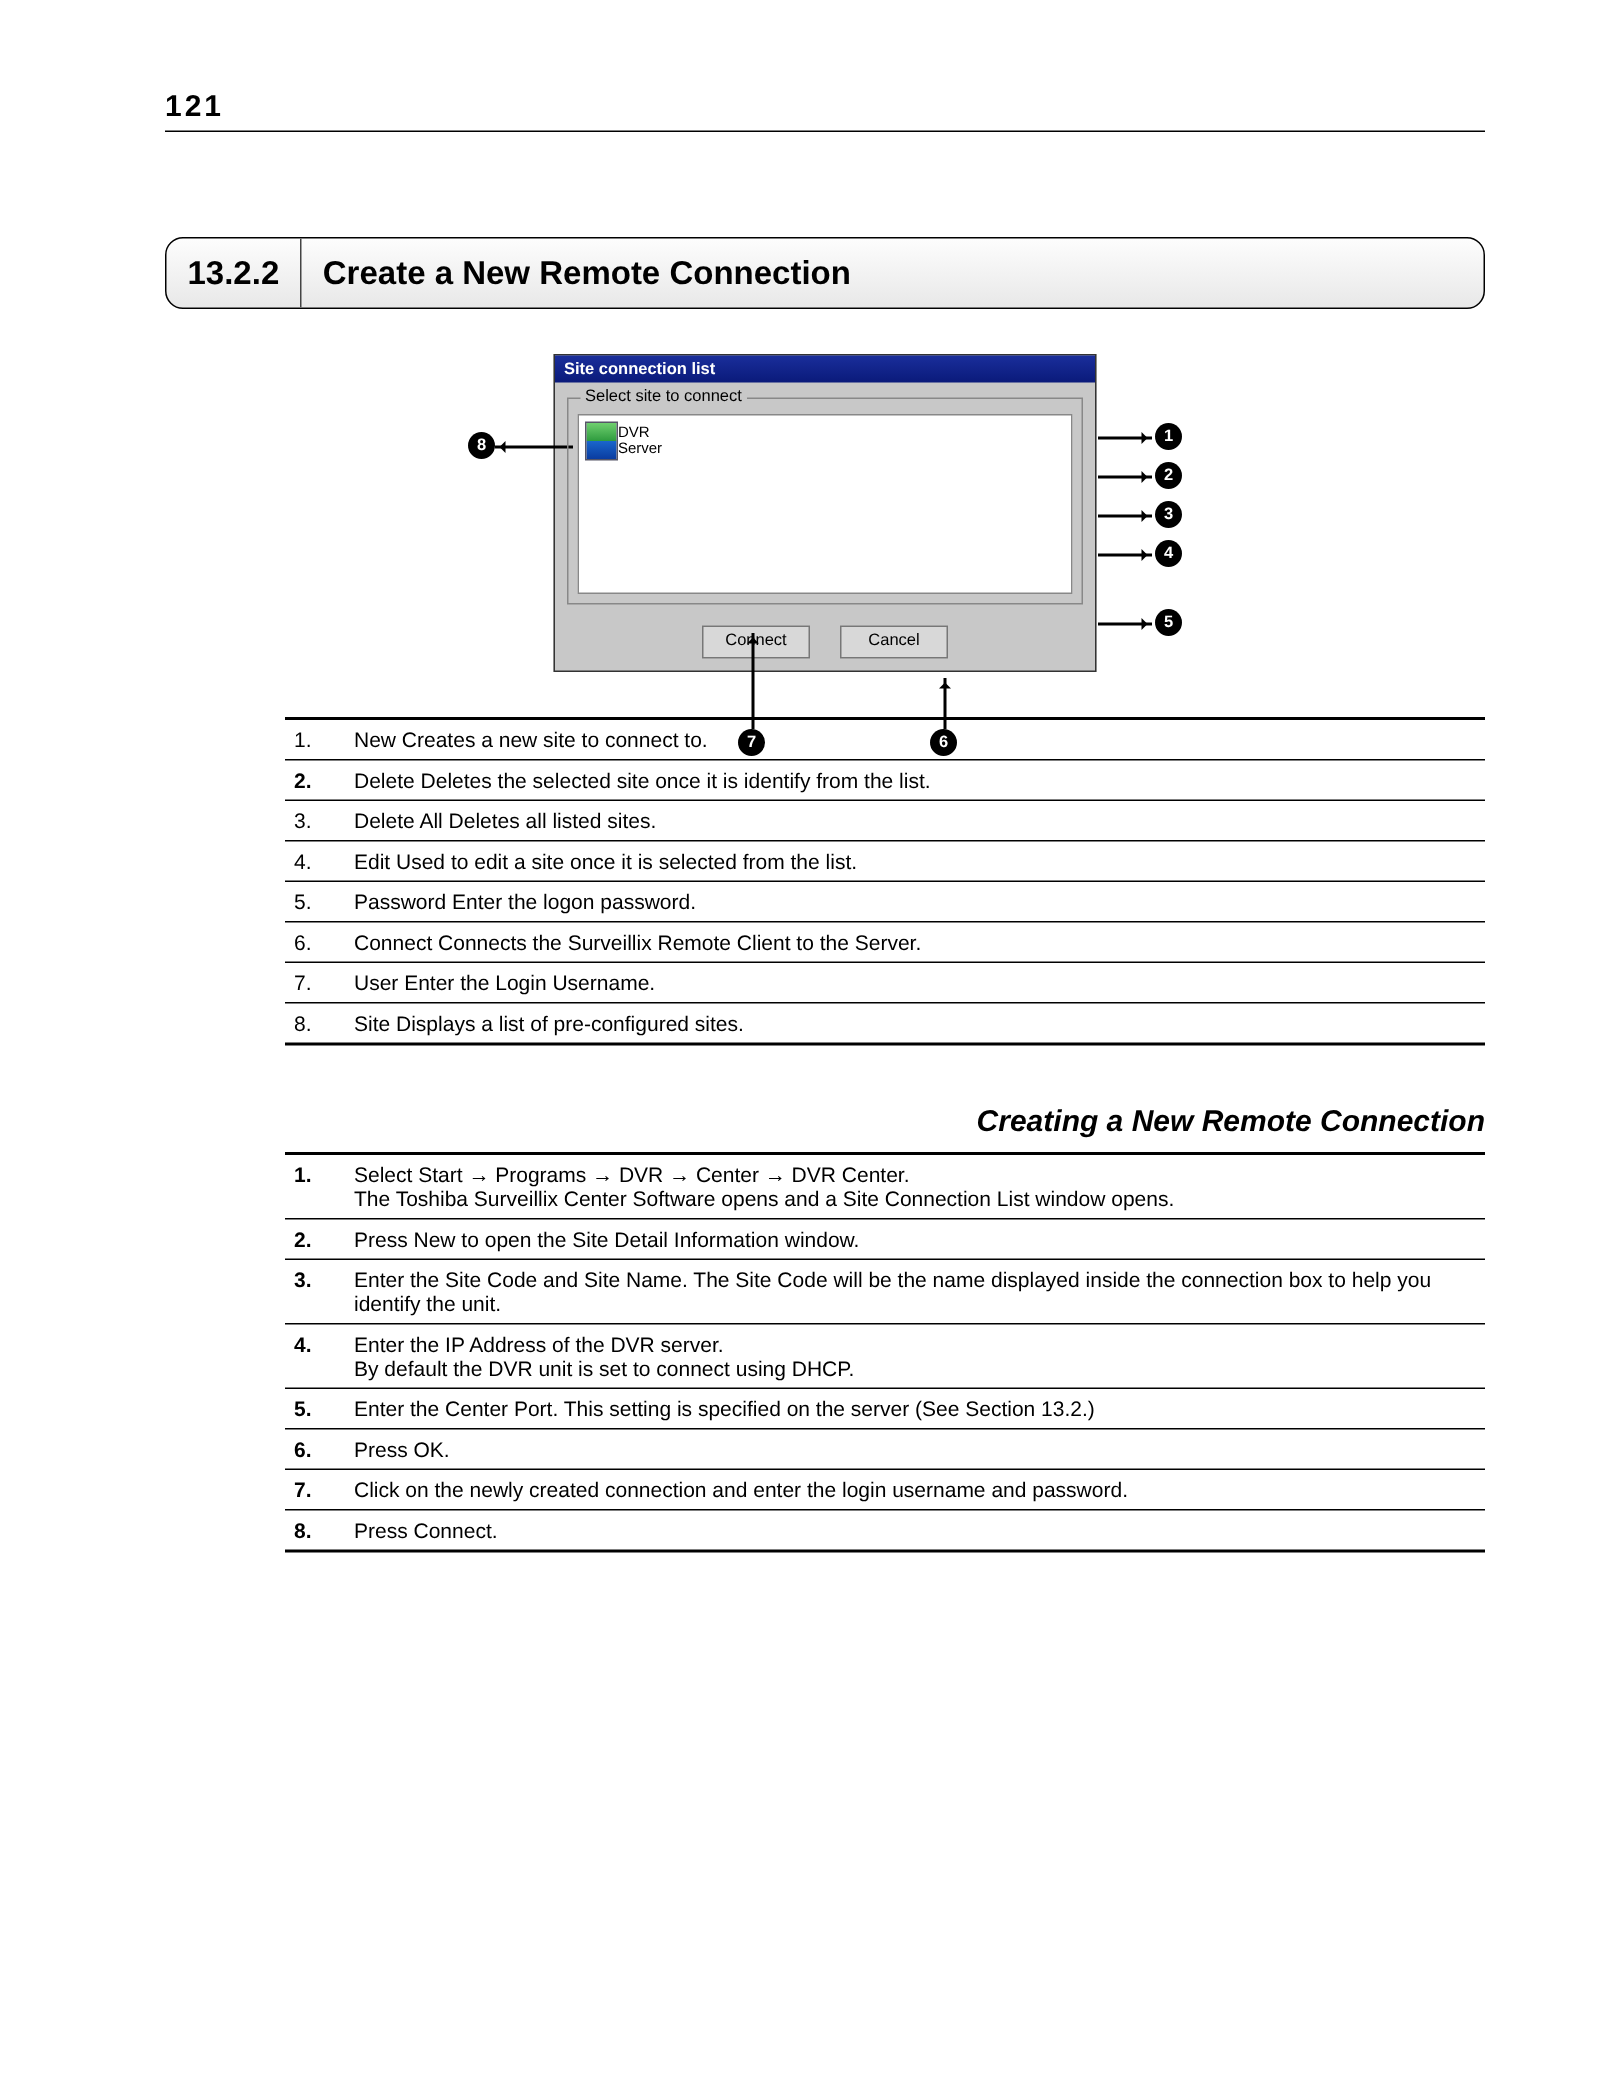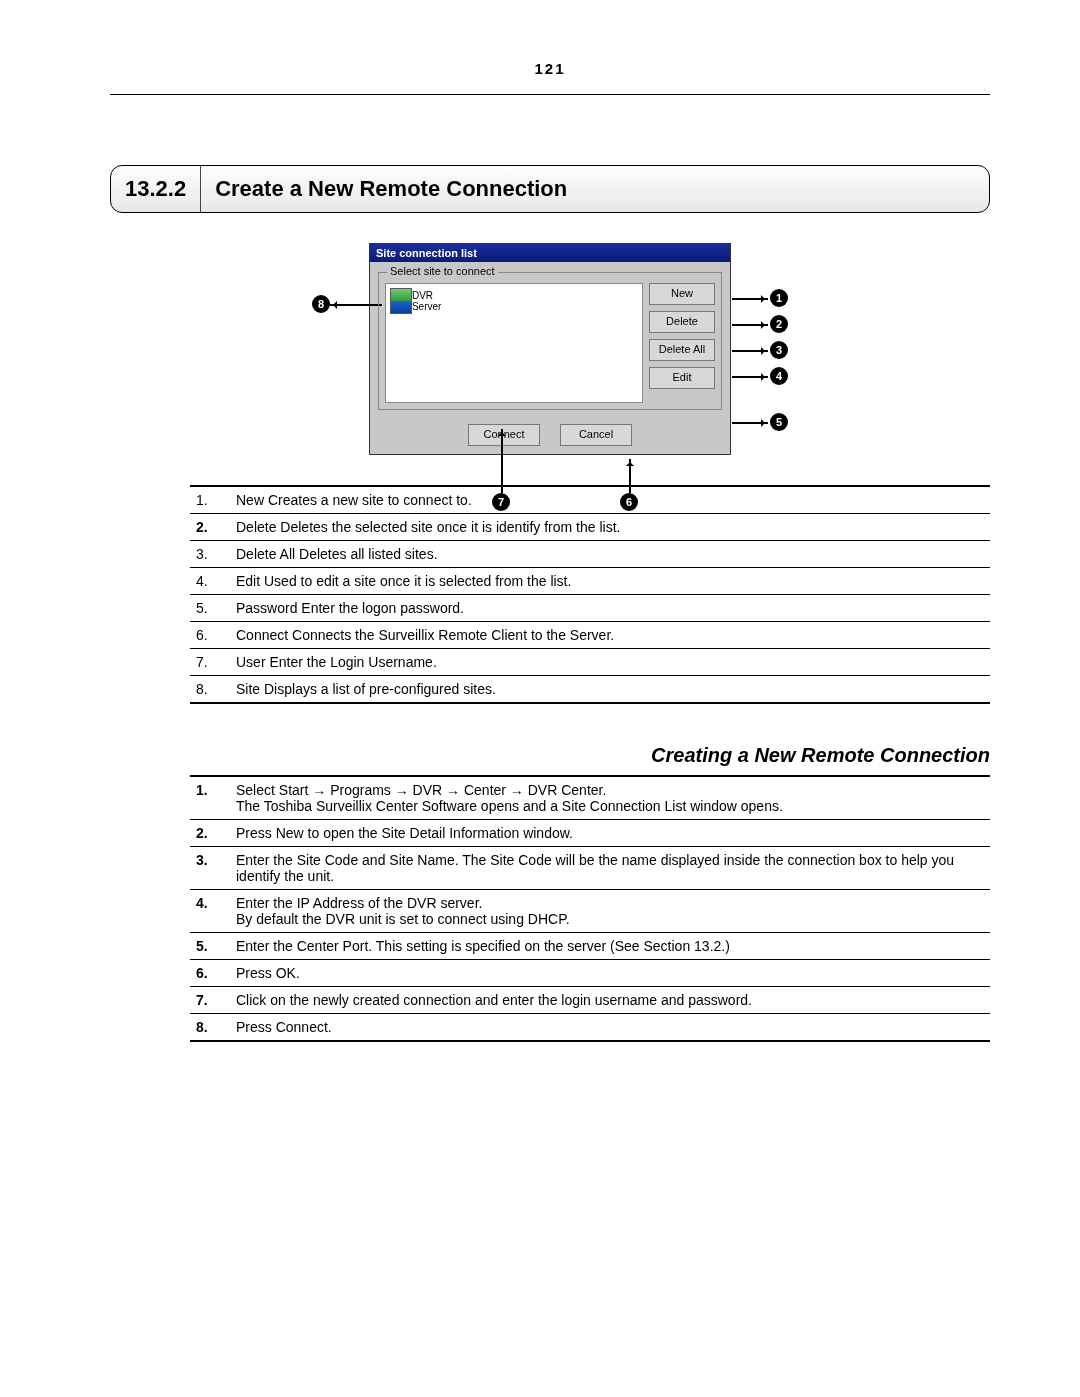--- a/index.html
+++ b/index.html
@@ -12,25 +12,25 @@
     width: 1080px;
   }
   .page {
     padding: 60px 90px 60px 110px;
   }
   .header-line {
     border-bottom: 1.5px solid #000;
     margin-bottom: 6px;
   }
   .page-number {
-    text-align: center;
-    font-size: 15px;
+    text-align: left;
+    font-size: 20px;
     letter-spacing: 2px;
     font-weight: bold;
-    margin-bottom: 17px;
+    margin-bottom: 4px;
   }
   .section-header {
     display: flex;
     align-items: stretch;
     border: 1px solid #000;
     border-radius: 12px;
     overflow: hidden;
     margin-top: 70px;
     margin-bottom: 30px;
     background: linear-gradient(#fdfdfd, #e8e8e8);
@@ -256,26 +256,20 @@
 
       <div class="groupbox">
         <div class="group-label">Select site to connect</div>
         <div class="site-area">
           <div class="site-list">
             <div class="site-item">
               <div class="site-icon"></div>
               <span>DVR Server</span>
             </div>
           </div>
-          <div class="btn-col">
-            <div class="winbtn">New</div>
-            <div class="winbtn">Delete</div>
-            <div class="winbtn">Delete All</div>
-            <div class="winbtn">Edit</div>
-          </div>
         </div>
       </div>
 
 
       <div class="bottom-btns">
         <div class="winbtn">Connect</div>
         <div class="winbtn">Cancel</div>
       </div>
     </div>
   </div>

